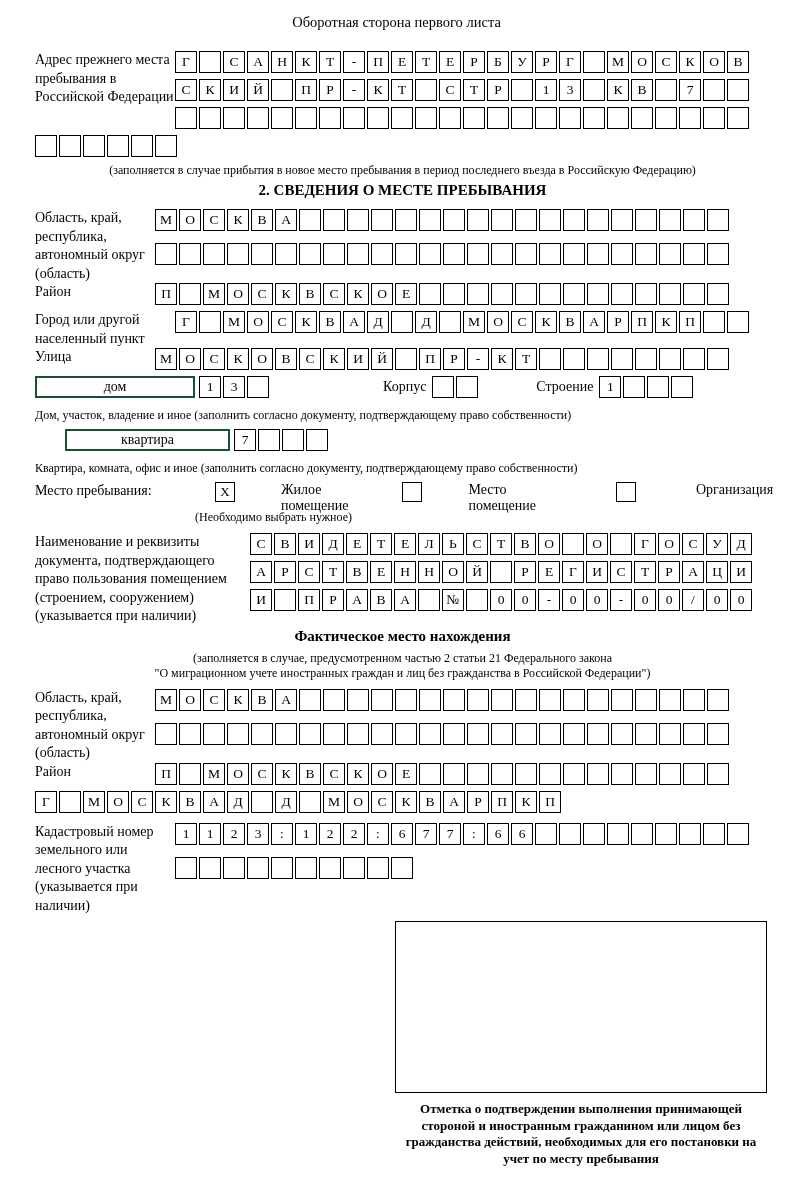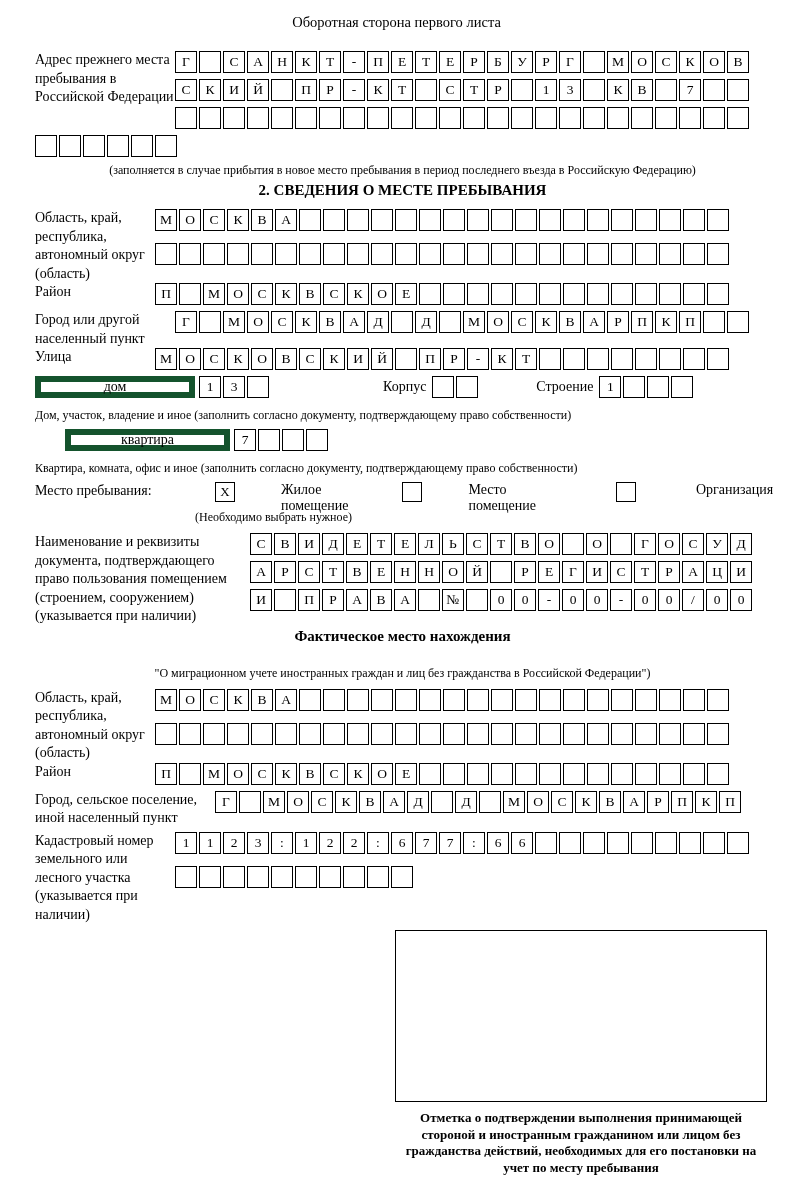--- a/index.html
+++ b/index.html
@@ -23,21 +23,21 @@
     font-size: 13.5px;
   }
 
   .note { font-size: 12px; line-height: 15px; }
   .center { text-align: center; }
   .mb4 { margin-bottom: 4px; } .mb6 { margin-bottom: 6px; } .mb8 { margin-bottom: 8px; }
 
   .sec-title { text-align: center; font-weight: bold; font-size: 15px; margin: 4px 0 10px 0; }
 
   .boxlbl {
-    box-sizing: border-box; border: 6px solid #14532d; height: 22px;
+    box-sizing: border-box; border: 2px solid #14532d; height: 22px;
     display: flex; align-items: center; justify-content: center; font-size: 14px; flex: 0 0 auto;
   }
   .dom-box { width: 160px; }
   .kv-box  { width: 165px; margin-left: 30px; }
   .inline-lbl { font-size: 14px; line-height: 22px; flex: 0 0 auto; }
 
   .stay-row { display: flex; align-items: flex-start; height: 22px; font-size: 14px; margin-bottom: 6px; gap: 40px; }
   .chk {
     box-sizing: border-box; width: 20px; height: 20px; border: 1px solid #000; flex: 0 0 auto;
     display: flex; align-items: center; justify-content: center; font-size: 13px;
@@ -413,21 +413,21 @@
           <span class="cell">0</span>
           <span class="cell">/</span>
           <span class="cell">0</span>
           <span class="cell">0</span>
         </div>
     </div>
   </div>
 
   <div class="sec-title" style="margin-top:2px; margin-bottom:6px;">Фактическое место нахождения</div>
   <div class="fact-note">
-    <br>
+    <span>(заполняется в случае, предусмотренном частью 2 статьи 21 Федерального закона</span><br>
     <span>"О миграционном учете иностранных граждан и лиц без гражданства в Российской Федерации")</span>
   </div>
 
   <div class="frow">
     <div class="lbl w120">Область, край, республика, автономный округ (область)</div>
     <div class="cellrows">
       <div class="cells spread">
           <span class="cell">М</span>
           <span class="cell">О</span>
           <span class="cell">С</span>
@@ -506,21 +506,20 @@
         <span class="cell"></span>
         <span class="cell"></span>
         <span class="cell"></span>
         <span class="cell"></span>
         <span class="cell"></span>
         <span class="cell"></span>
       </div>
   </div>
 
   <div class="frow mb4">
-    <div class="lbl w180">Город, сельское поселение, иной населенный пункт</div>
     <div class="cells">
         <span class="cell">Г</span>
         <span class="cell"></span>
         <span class="cell">М</span>
         <span class="cell">О</span>
         <span class="cell">С</span>
         <span class="cell">К</span>
         <span class="cell">В</span>
         <span class="cell">А</span>
         <span class="cell">Д</span>

